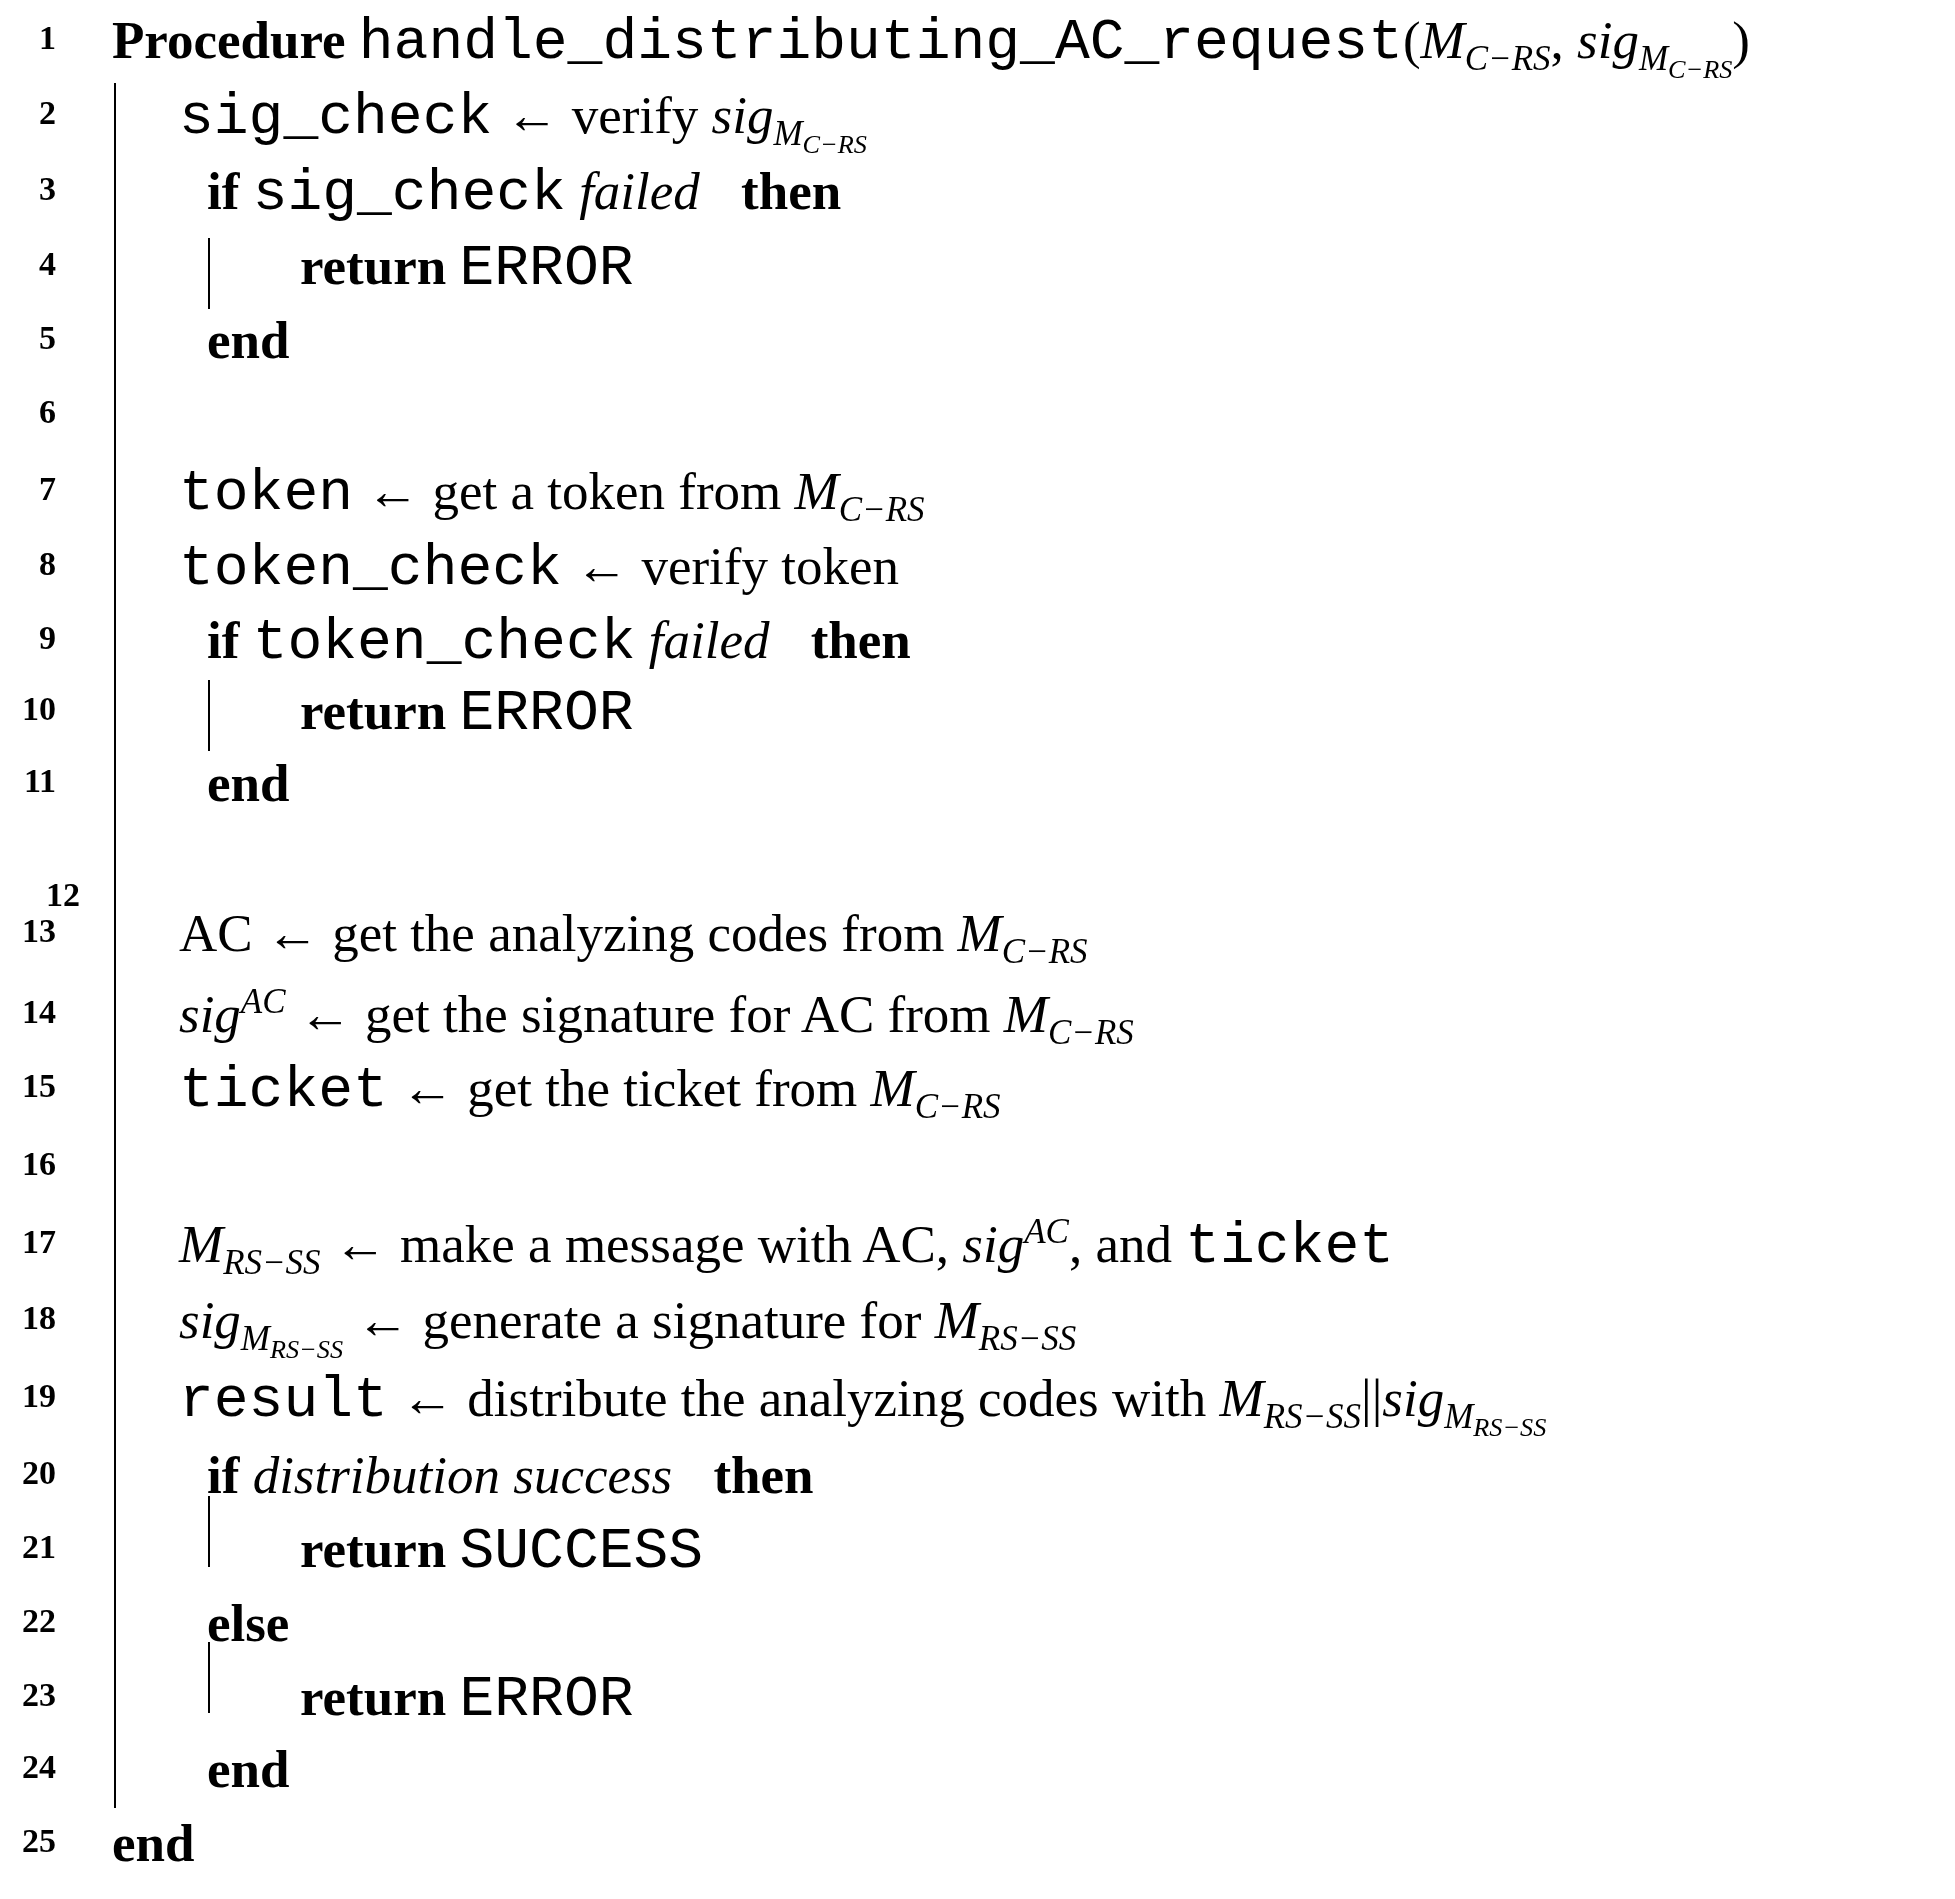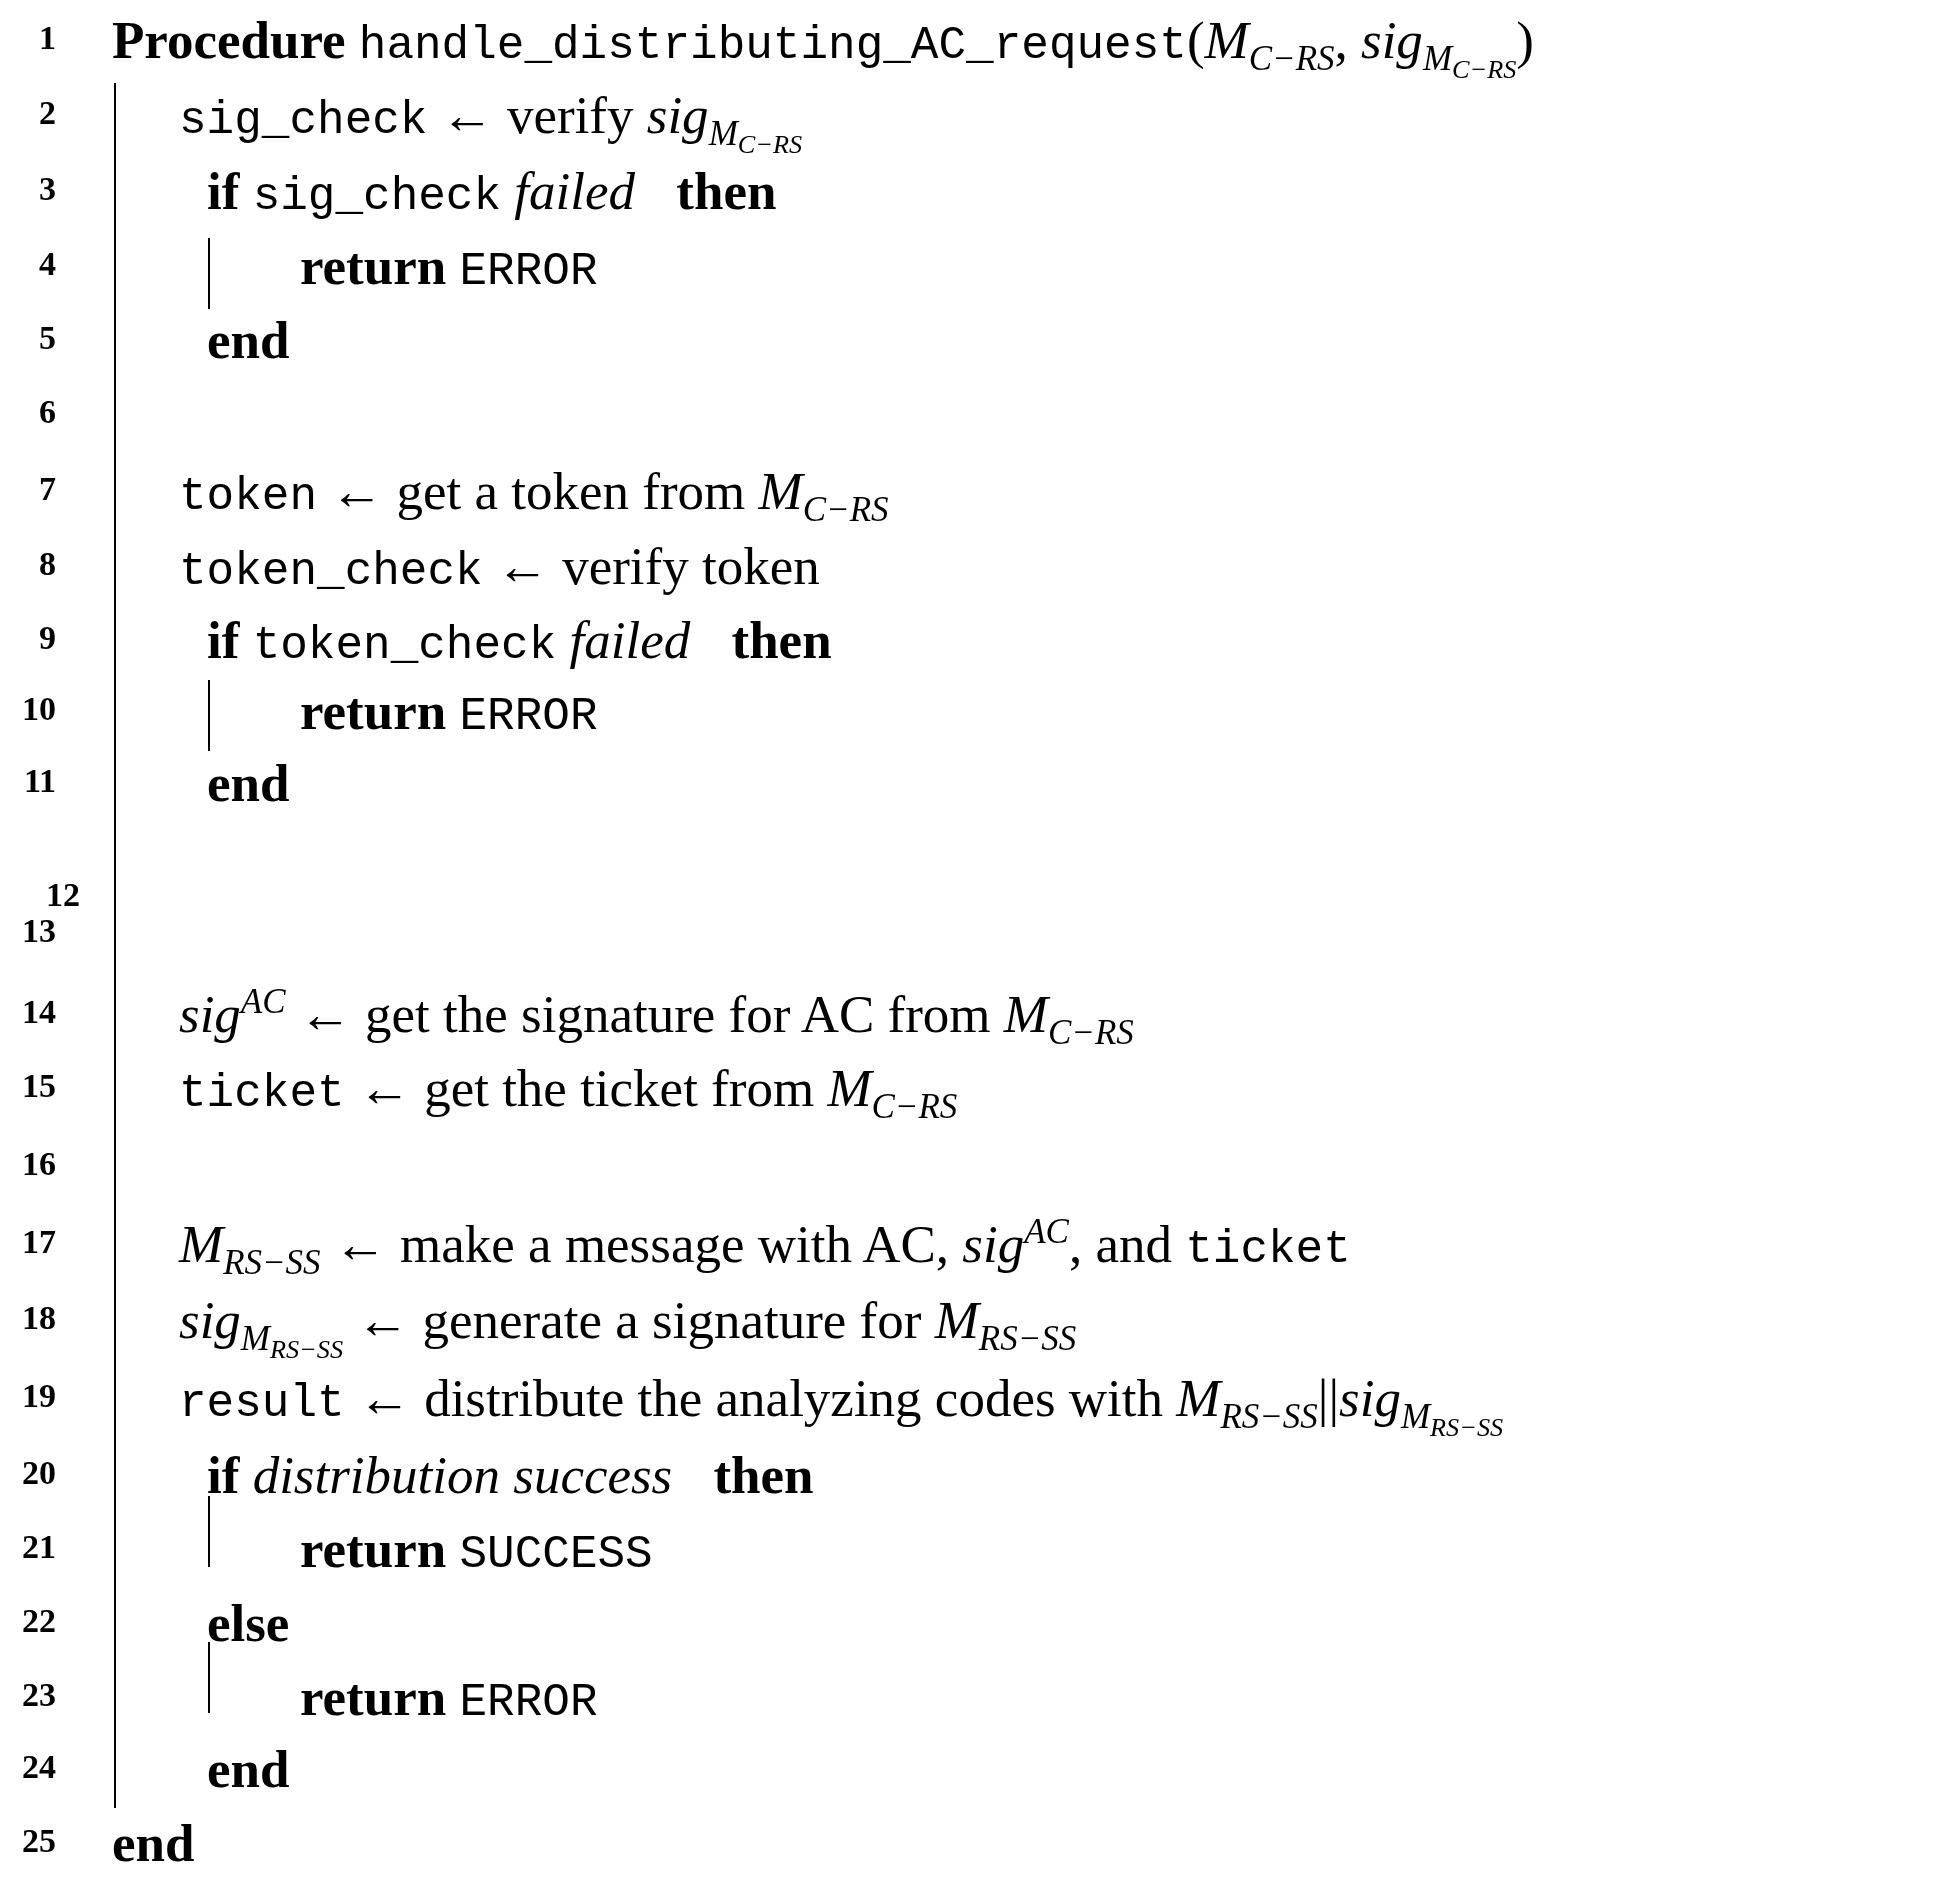--- a/index.html
+++ b/index.html
@@ -7,21 +7,21 @@
          font-family:"DejaVu Serif","Liberation Serif",serif; }
   .algo { position:absolute; left:0; top:0; width:1955px; height:1899px; }
   .line { position:absolute; left:0; height:74px; width:1955px; white-space:nowrap; }
   .ln { position:absolute; left:0; width:56px; text-align:right; font-family:"Liberation Serif",serif;
         font-weight:bold; font-size:34px; top:16.3px; }
   .code { position:absolute; top:0; font-family:"Liberation Serif",serif; font-size:53px; line-height:74px; }
   .lv0 { left:84px; }
   .lv1 { left:179px; }
   .lv2 { left:272px; }
   .kw { font-weight:bold;margin-left:28px; }
-  .tt { font-family:"Liberation Mono","DejaVu Sans Mono",monospace; font-size:46px; }
+  .tt { font-family:"Liberation Mono","DejaVu Sans Mono",monospace; font-size:58px; }
   .it { font-style:italic; }
   sub, sup { font-size:0.66em; font-style:italic; line-height:0; }
   sub { vertical-align:-0.35em; }
   sup { vertical-align:0.55em; }
   sub sub { font-size:0.75em; vertical-align:-0.3em; }
   .vbar { position:absolute; width:2.2px; background:#000; }
 </style>
 </head>
 <body>
 
@@ -119,20 +119,26 @@
     <span class="ln">11</span>
     <span class="code lv1 kw">end</span>
   </div>
 
   <div class="line" style="top:860px;margin-left:24px;">
     <span class="ln">12</span>
   </div>
 
   <div class="line" style="top:896px;">
     <span class="ln">13</span>
+    <span class="code lv1">
+      <span>AC</span>
+      <span>←</span>
+      <span>get the analyzing codes from</span>
+      <span class="it">M</span><sub>C−RS</sub>
+    </span>
   </div>
 
   <div class="line" style="top:977px;">
     <span class="ln">14</span>
     <span class="code lv1">
       <span class="it">sig</span><sup>AC</sup>
       <span>←</span>
       <span>get the signature for AC from</span>
       <span class="it">M</span><sub>C−RS</sub>
     </span>

